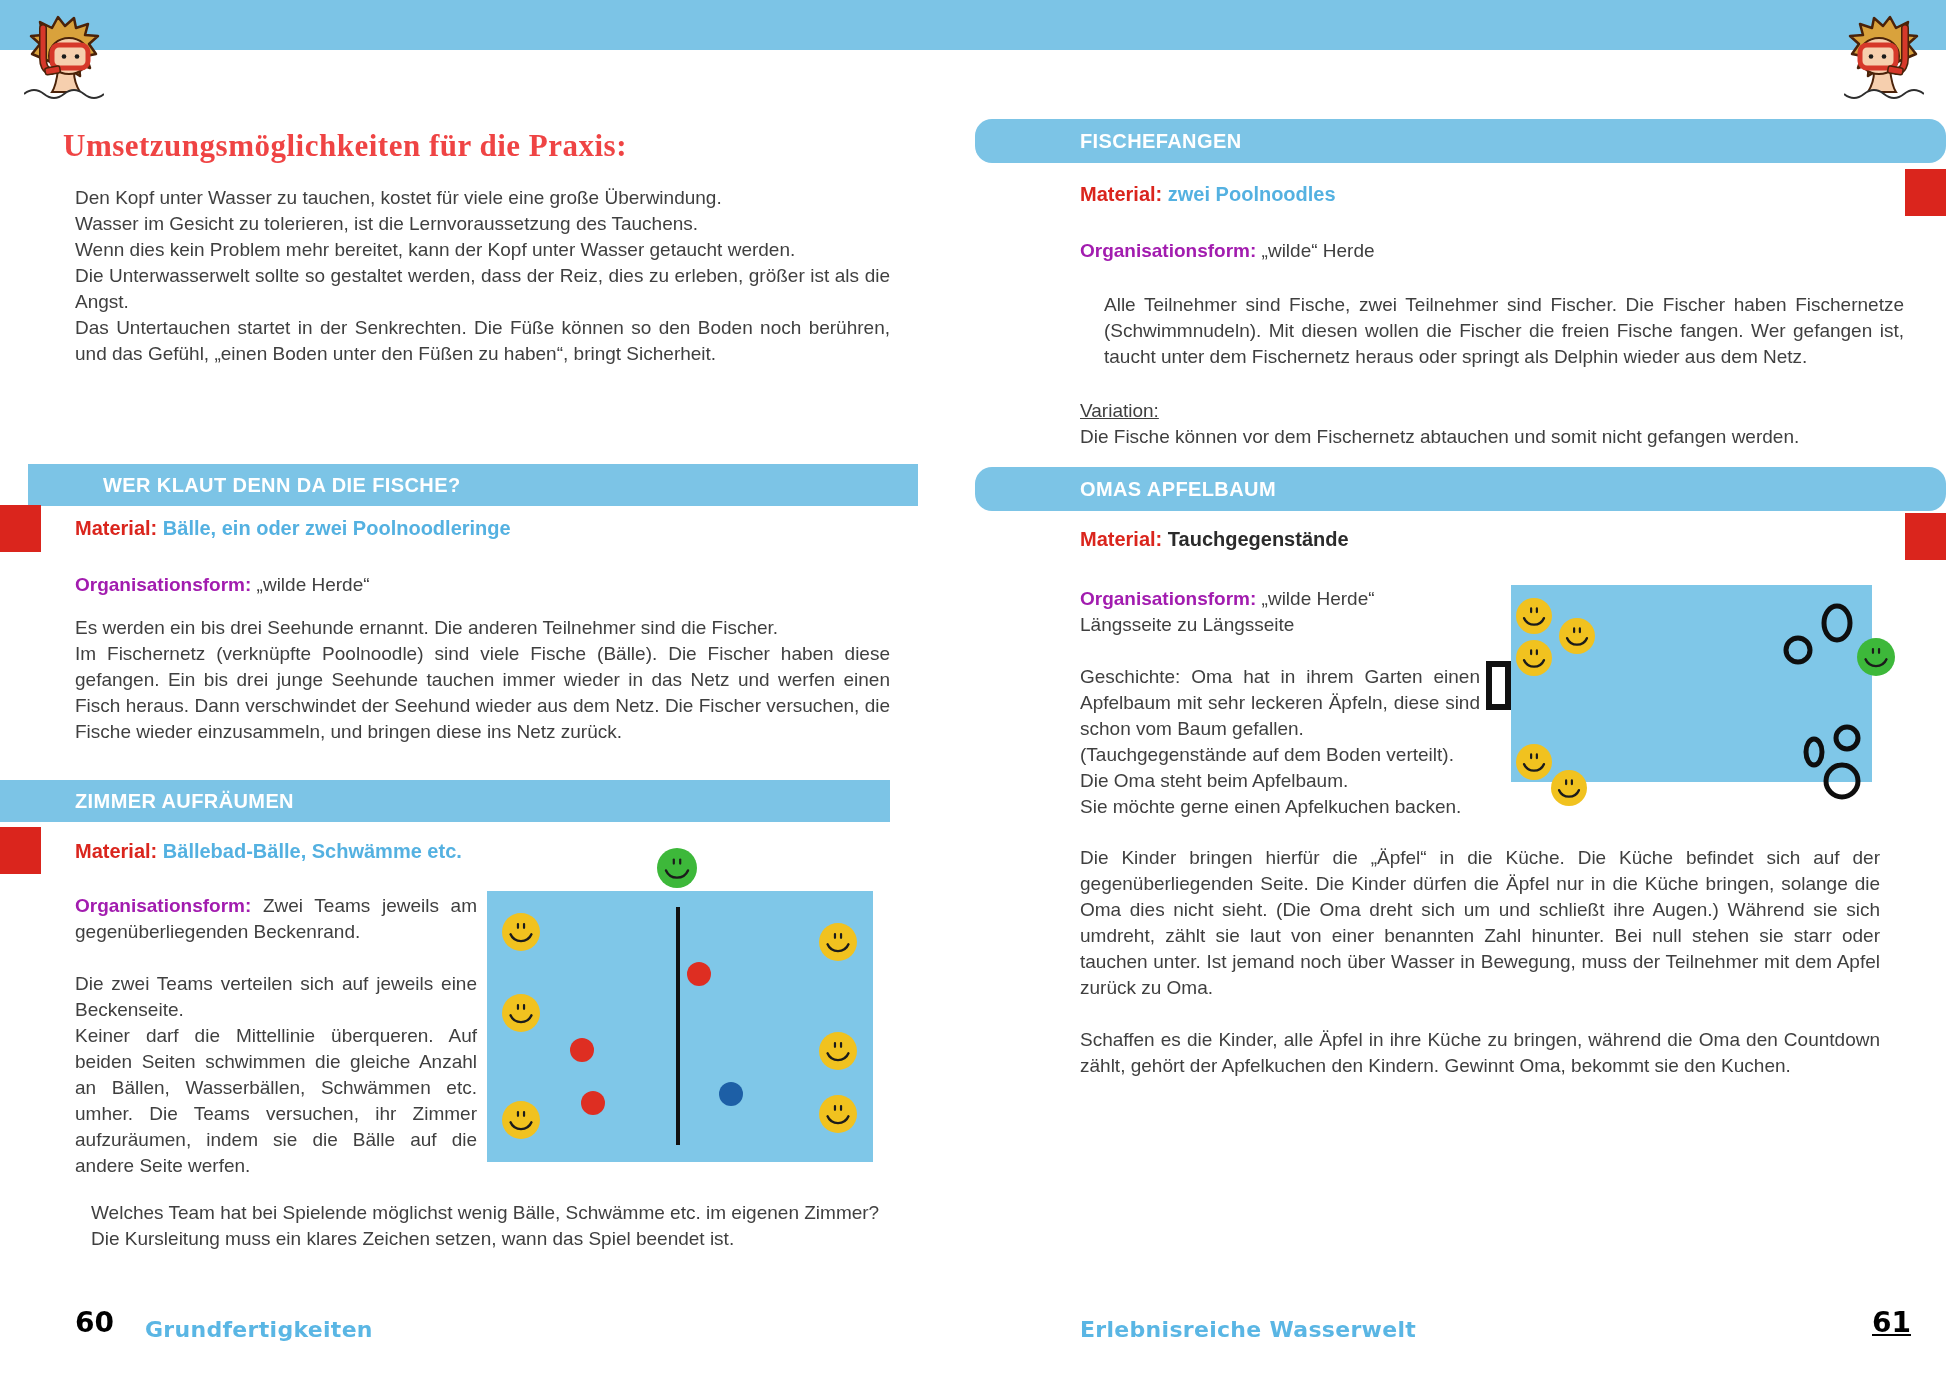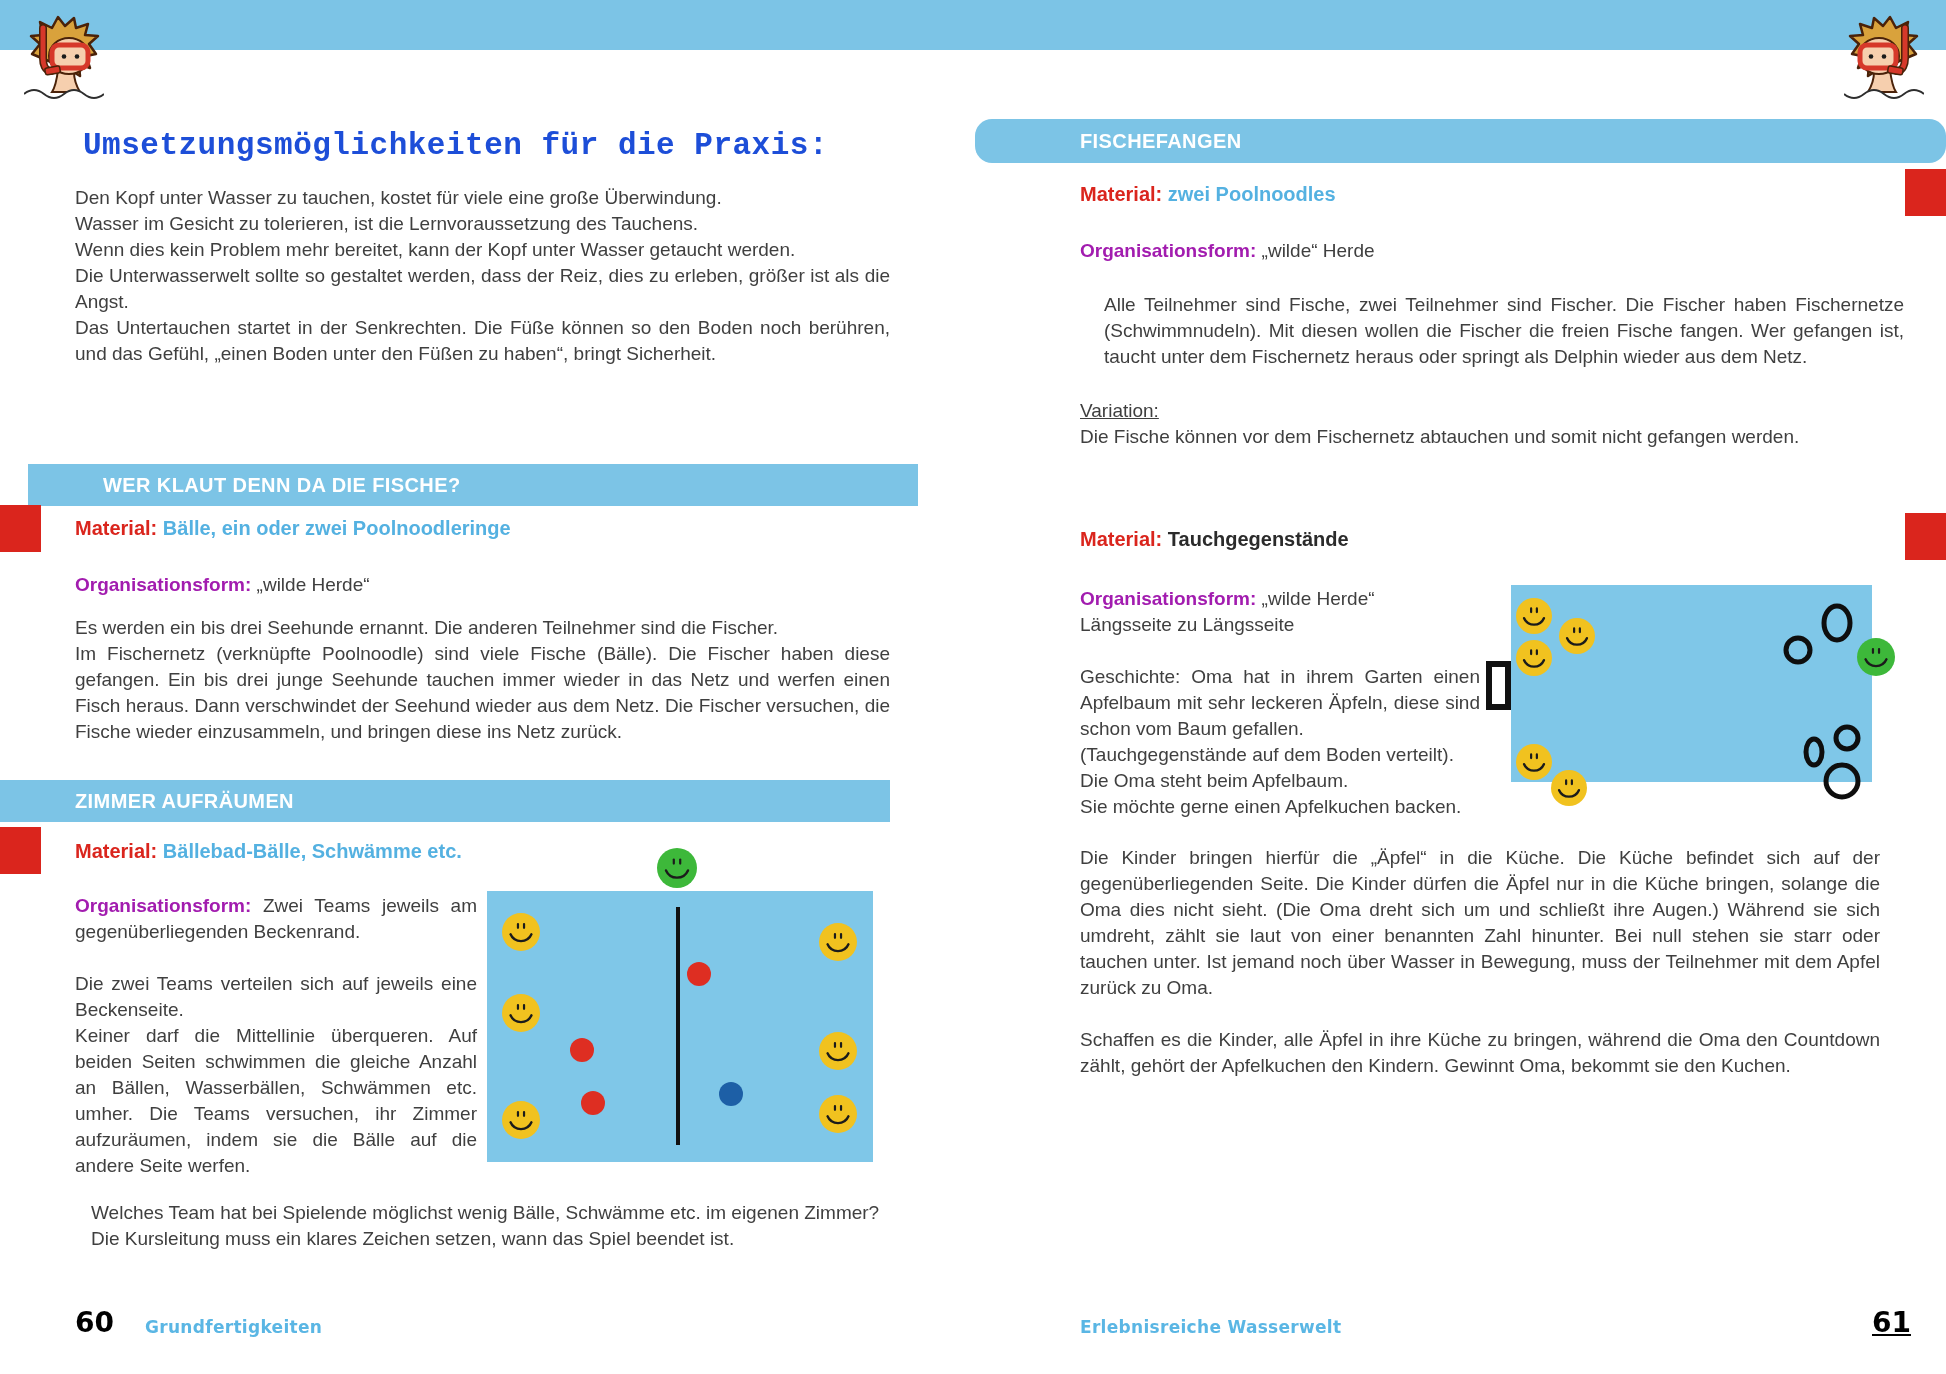--- a/index.html
+++ b/index.html
@@ -4,40 +4,40 @@
 <style>
   html,body{margin:0;padding:0;background:#e8e8e8;}
   .page{position:relative;width:1946px;height:1374px;background:#ffffff;overflow:hidden;
         font-family:"Liberation Sans",sans-serif;color:#3f3f3f;}
   .abs{position:absolute;}
   .topbar{left:0;top:0;width:1946px;height:50px;background:#7cc4e6;}
   .mascot{width:80px;height:92px;}
   .mascot-left{left:24px;top:14px;}
   .mascot-right{left:1844px;top:14px;}
   .mascot-right svg{transform:scaleX(-1);}
-  .title{left:83px;top:128px;width:830px;font-size:31px;font-weight:bold;color:#1d4ed8;
-         letter-spacing:.5px;font-family:Liberation Mono, monospace;}
+  .title{left:63px;top:128px;width:830px;font-size:31px;font-weight:bold;color:#ef4444;
+         letter-spacing:.5px;font-family:Liberation Serif, serif;}
   .body-text{font-size:19px;line-height:26px;text-align:justify;}
   .body-text p{margin:0;}
   .intro{left:75px;top:185px;width:815px;}
   .section-bar{background:#7cc4e6;display:flex;align-items:center;}
   .bar-left{left:0;width:890px;height:42px;padding-left:75px;box-sizing:border-box;}
   .bar-right{left:975px;width:971px;height:44px;padding-left:105px;box-sizing:border-box;border-radius:17px;}
   .bar-label{color:#ffffff;font-weight:bold;font-size:20px;letter-spacing:.4px;}
   .redsq{width:41px;height:47px;background:#da251d;}
   .material{font-size:20px;font-weight:bold;line-height:26px;}
   .material .lbl{color:#da251d;}
   .material .val-blue{color:#54b1e1;}
   .material .val-dark{color:#2b2b2b;}
   .orga{font-size:19px;line-height:26px;}
   .orga .lbl{font-weight:bold;color:#a21caf;}
   .underlined{text-decoration:underline;}
   .gap-after{margin-bottom:26px !important;}
   .footer-num{font-size:28px;font-weight:bold;color:#000000;font-family:"DejaVu Sans",sans-serif;}
-  .footer-label{font-size:17px;font-weight:bold;color:#5ab6e4;letter-spacing:.3px;
+  .footer-label{font-size:22px;font-weight:bold;color:#5ab6e4;letter-spacing:.3px;
                 font-family:"DejaVu Sans",sans-serif;}
   svg.diagram{overflow:visible;display:block;}
 </style>
 </head>
 <body>
 
 <div class="page">
 
   <div class="abs topbar"></div>
 
@@ -190,20 +190,23 @@
     <span>„wilde“ Herde</span>
   </div>
   <div class="abs body-text" style="left:1104px;top:292px;width:800px;">
     <p>Alle Teilnehmer sind Fische, zwei Teilnehmer sind Fischer. Die Fischer haben Fischernetze (Schwimmnudeln). Mit diesen wollen die Fischer die freien Fische fangen. Wer gefangen ist, taucht unter dem Fischernetz heraus oder springt als Delphin wieder aus dem Netz.</p>
   </div>
   <div class="abs body-text" style="left:1080px;top:398px;width:800px;">
     <p class="underlined">Variation:</p>
     <p>Die Fische können vor dem Fischernetz abtauchen und somit nicht gefangen werden.</p>
   </div>
 
+  <div class="abs section-bar bar-right" style="top:467px;">
+    <span class="bar-label">OMAS APFELBAUM</span>
+  </div>
   <div class="abs redsq" style="left:1905px;top:513px;"></div>
 
   <div class="abs material" style="left:1080px;top:526px;">
     <span class="lbl">Material:</span>
     <span class="val-dark">Tauchgegenstände</span>
   </div>
 
   <div class="abs body-text" style="left:1080px;top:586px;width:400px;">
     <p class="orga"><span class="lbl">Organisationsform:</span>
        <span>„wilde Herde“</span></p>

